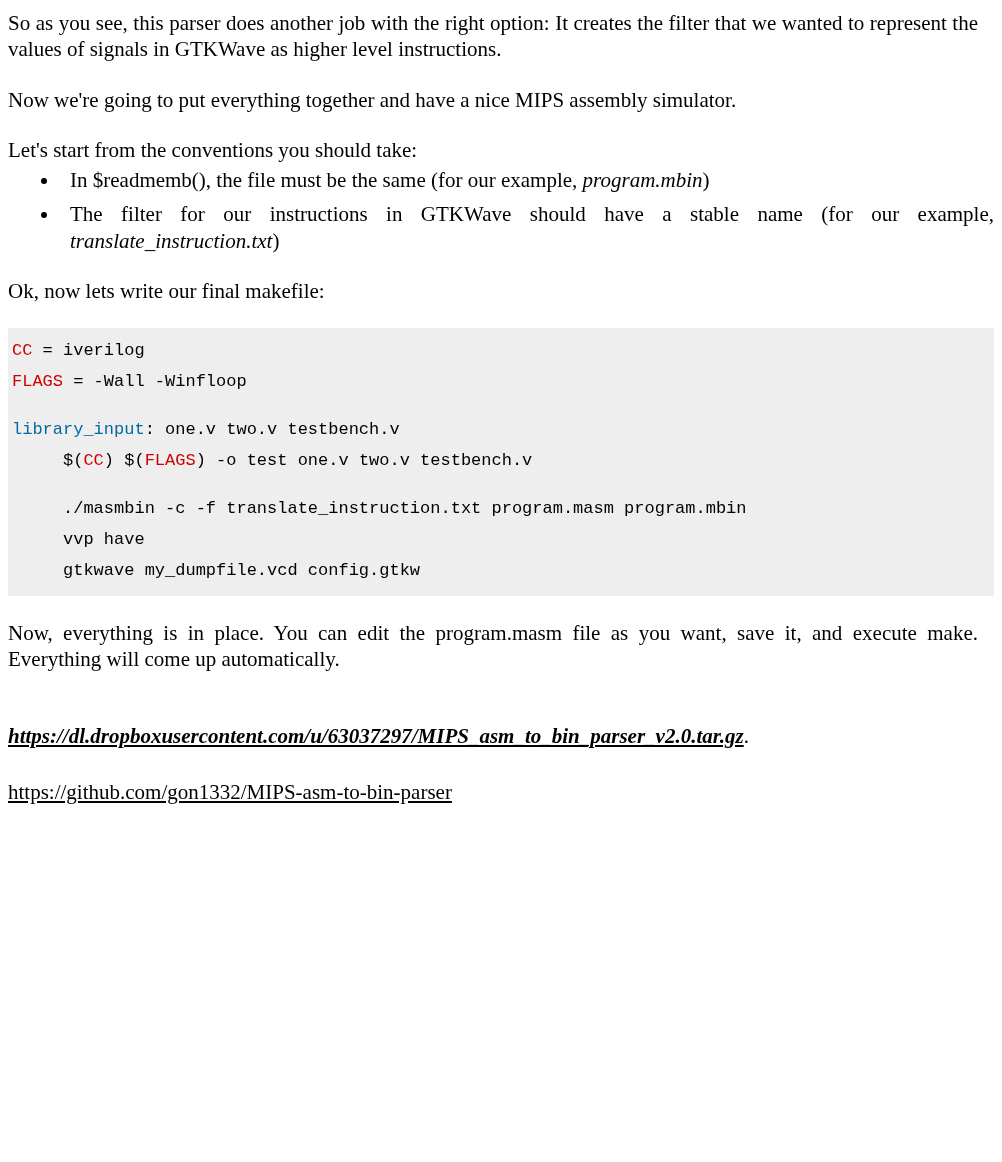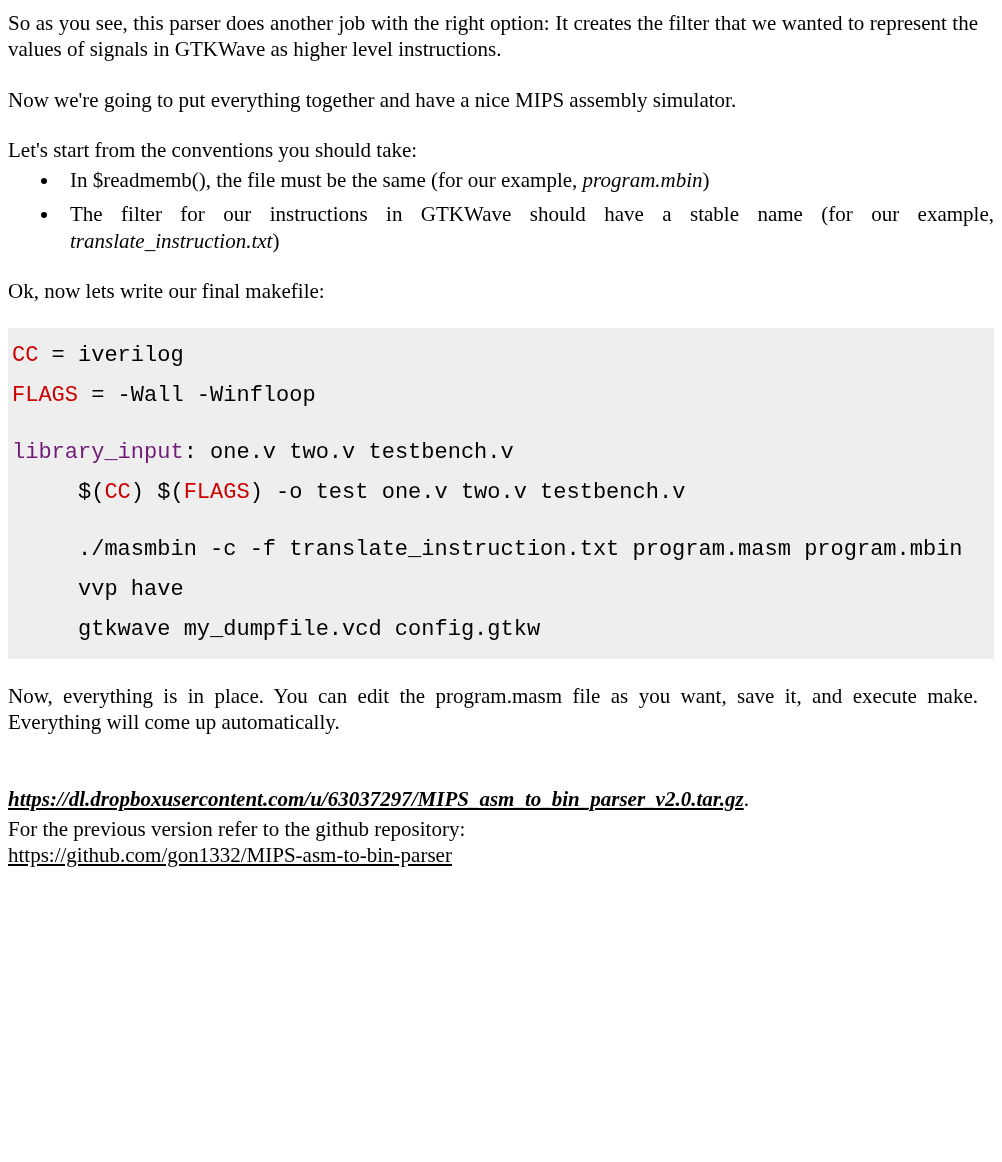--- a/index.html
+++ b/index.html
@@ -14,29 +14,29 @@
     line-height: 1.25;
   }
   p { margin: 0 16px 24px 0; }
   .just { text-align: justify; }
   ul { margin: 0 0 24px 0; padding-left: 52px; }
   li { margin-bottom: 8px; text-align: justify; padding-left: 10px;}
   .italic { font-style: italic; }
   .codeblock {
     background: #eeeeee;
     font-family: "Courier New", Courier, monospace;
-    font-size: 22px;
+    font-size: 17px;
     padding: 8px 4px 10px 4px;
     margin: 0 0 24px 0;
     line-height: 1.8;
   }
   .codeblock .line { white-space: pre-wrap; }
   .blank { height: 18px; }
   .red  { color: #cc0000; }
-  .blue { color: #701a75; }
+  .blue { color: #0369a1; }
   a.boldlink {
     font-style: italic;
     font-weight: bold;
     color: #000;
     text-decoration: underline;
     text-align: center;
   }
   a.plainlink {
     color: #000;
     text-decoration: underline;
@@ -75,15 +75,15 @@
 </div>
 
 <p class="just">Now, everything is in place. You can edit the program.masm file as you want, save it, and execute make. Everything will come up automatically.</p>
 
 <p class="tight">
   <br>
   <a href="#" class="boldlink">https://dl.dropboxusercontent.com/u/63037297/MIPS_asm_to_bin_parser_v2.0.tar.gz</a><span>.</span>
 </p>
 
 <p class="tight">
-  <span>For the previous version refer to the github repository: </span><br>
+  <br>
   <a href="#" class="plainlink">https://github.com/gon1332/MIPS-asm-to-bin-parser</a>
 </p>
 
 </body></html>

